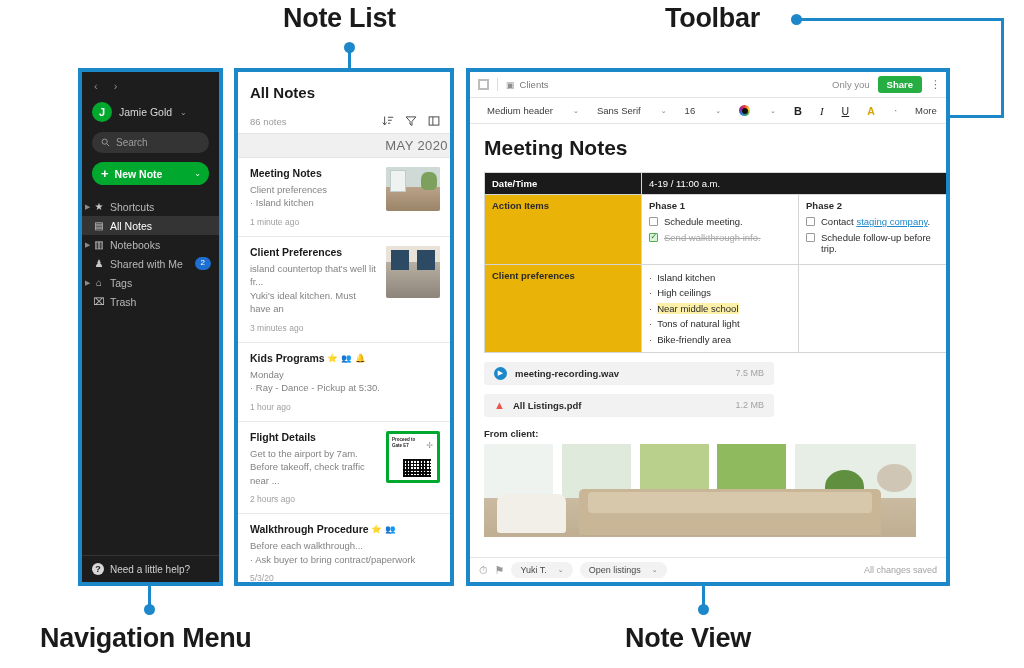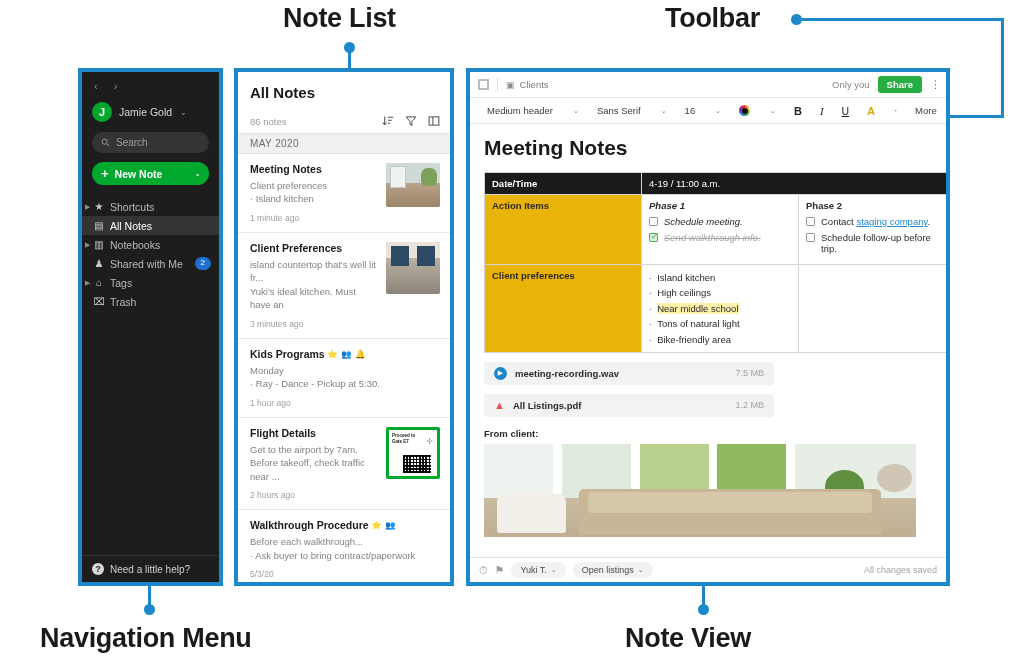--- a/index.html
+++ b/index.html
@@ -111,23 +111,23 @@
   .nl-title {
     font-size:15px; font-weight:bold; color:#1a1a1a;
     padding: 12px 0 0 12px;
   }
   .nl-meta {
     display:flex; align-items:center; padding: 14px 10px 6px 12px;
   }
   .nl-count { font-size:9.5px; color:#9b9b9b; flex:1; }
   .nl-icons { display:flex; gap:11px; color:#555; font-size:11px; }
   .nl-group {
-    background:#f0f0f0; font-size:10px; color:#6d6d6d;
-    padding: 4px 16px 4px 12px; letter-spacing:0.4px;
-    border-top:1px solid #e3e3e3; border-bottom:1px solid #e3e3e3;
+    background:#f0f0f0; font-size:13px; color:#6d6d6d;
+    padding: 4px 2px 4px 12px; letter-spacing:0.4px;
+    border-top:1px solid #e3e3e3; border-bottom:1px solid #e3e3e3;text-align:right;
   }
   .nl-item {
     display:flex; padding: 9px 10px 9px 12px;
     border-bottom:1px solid #e8e8e8; gap:8px;
   }
   .nl-item .txt { flex:1; min-width:0; }
   .nl-item .h {
     font-size:10.5px; font-weight:bold; color:#1a1a1a; margin-bottom:4px;
     display:flex; align-items:center; gap:3px;
   }
@@ -307,21 +307,21 @@
   }
 
   .nv-bottom {
     height: 25px; flex:none; border-top:1px solid #e4e4e4;
     display:flex; align-items:center; gap:7px; padding: 0 9px;
     background:#fff;
   }
   .nvb-ico { color:#9a9a9a; font-size:11px; }
   .pill {
     background:#f2f2f2; border-radius:11px; padding:3px 9px;
-    font-size:9px; color:#4a4a4a; display:flex; align-items:center; gap:4px;
+    font-size:9px; color:#4a4a4a; display:flex; align-items:center; gap:11px;
   }
   .saved { margin-left:auto; font-size:9px; color:#a3a3a3; }
 </style>
 </head>
 <body>
 
 <div id="stage">
 
   <div class="callout-label" style="left:283px; top:3px;">Note List</div>
   <div class="callout-label" style="left:665px; top:3px;">Toolbar</div>
@@ -573,21 +573,21 @@
       <div class="nv-h1">Meeting Notes</div>
 
       <table class="notetbl">
         <tbody>
             <tr>
           <td class="hdr-dark">Date/Time</td>
           <td class="val-dark" colspan="2">4-19 / 11:00 a.m.</td>
         </tr>
         <tr>
           <td class="rowlabel">Action Items</td>
-          <td class="cell" style="width:178px;font-style:italic;">
+          <td class="cell" style="width:178px;">
             <div class="phase-t">Phase 1</div>
             <div class="chk-row">
               <span class="chk"></span>
               <span>Schedule meeting.</span>
             </div>
             <div class="chk-row">
               <span class="chk on"></span>
               <span class="strike">Send walkthrough info.</span>
             </div>
           </td>

